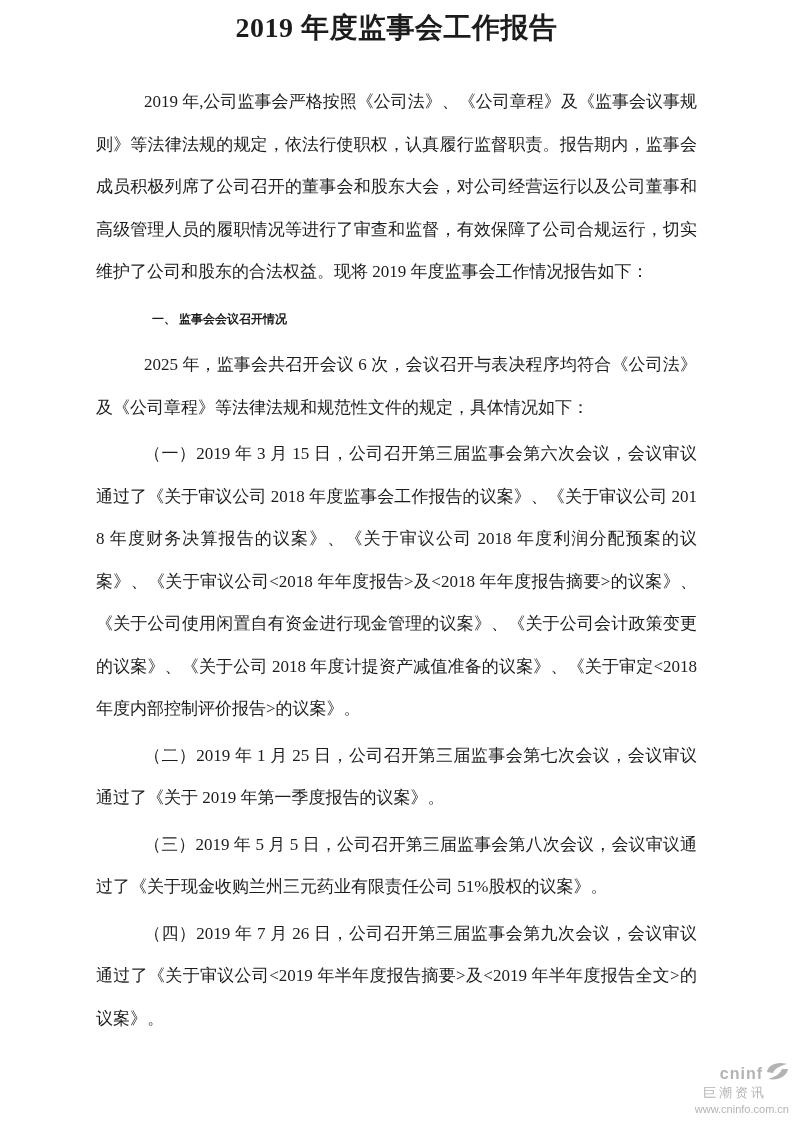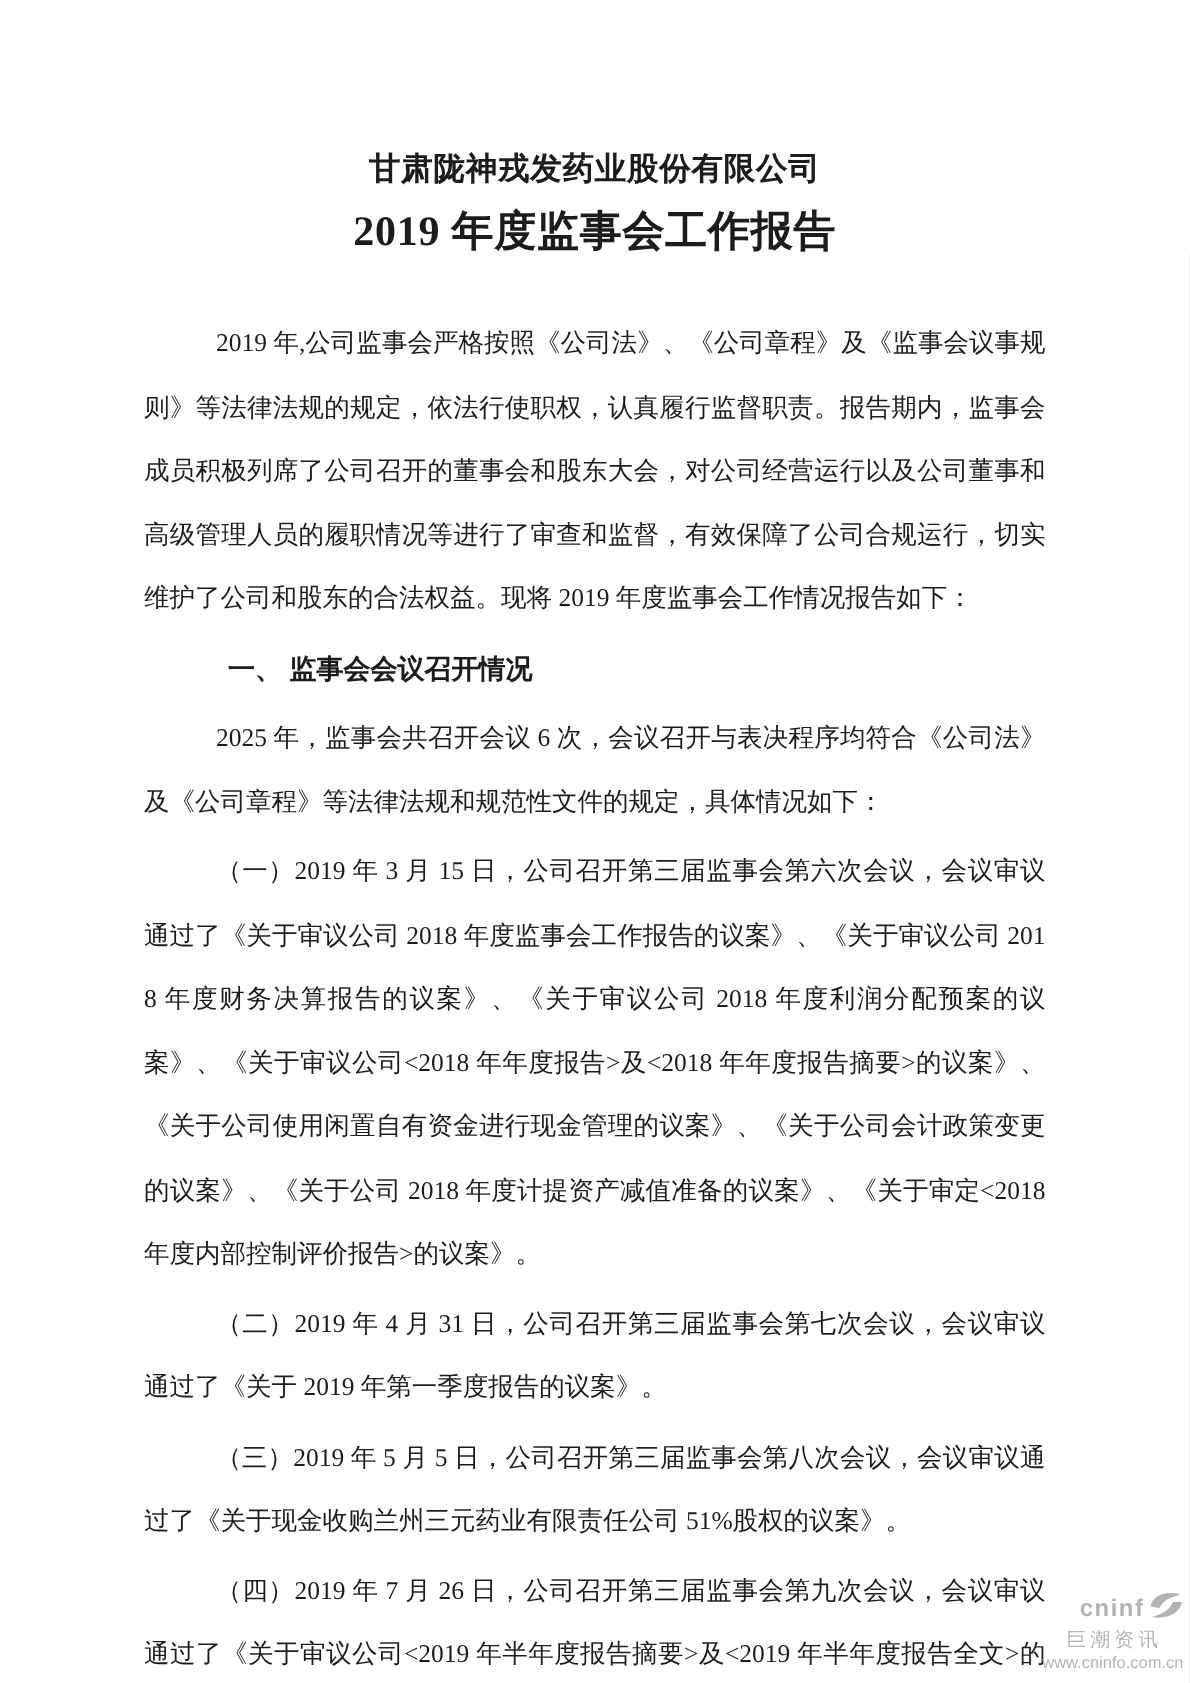--- a/index.html
+++ b/index.html
@@ -42,28 +42,28 @@
     text-align: justify;
   }
   .doc-body p {
     margin: 4px;
     text-indent: 48px;
     word-break: break-all;
   }
   .doc-body p.heading {
     font-weight: bold;
     text-indent: 56px;
-    font-family: Liberation Sans, sans-serif;
-    font-size: 18px;
+    font-family: Liberation Serif, serif;
+    font-size: 12px;
   }
   .footer {
     position: absolute;
     right: 4px;
     bottom: 6px;
-    text-align: right;
+    text-align: center;
     color: #b3b3b3;
     font-family: "Liberation Sans", "DejaVu Sans", sans-serif;
     line-height: 1.15;
   }
   .logo-row {
     display: flex;
     align-items: center;
     justify-content: flex-end;
     gap: 2px;
   }
@@ -82,29 +82,28 @@
   .footer-url {
     font-size: 11px;
     margin-top: 2px;
   }
 </style>
 </head>
 <body>
 
 <div class="page">
   <div class="content">
-    <div class="doc-title">甘肃陇神戎发药业股份有限公司</div>
     <div class="doc-subtitle">2019 年度监事会工作报告</div>
     <div class="doc-body" id="doc-body">
 
     <p class="body-paragraph">2019 年,公司监事会严格按照《公司法》、《公司章程》及《监事会议事规则》等法律法规的规定，依法行使职权，认真履行监督职责。报告期内，监事会成员积极列席了公司召开的董事会和股东大会，对公司经营运行以及公司董事和高级管理人员的履职情况等进行了审查和监督，有效保障了公司合规运行，切实维护了公司和股东的合法权益。现将 2019 年度监事会工作情况报告如下：</p>
         <p class="heading">一、 监事会会议召开情况</p>
         <p class="body-paragraph">2025 年，监事会共召开会议 6 次，会议召开与表决程序均符合《公司法》及《公司章程》等法律法规和规范性文件的规定，具体情况如下：</p>
         <p class="body-paragraph">（一）2019 年 3 月 15 日，公司召开第三届监事会第六次会议，会议审议通过了《关于审议公司 2018 年度监事会工作报告的议案》、《关于审议公司 2018 年度财务决算报告的议案》、《关于审议公司 2018 年度利润分配预案的议案》、《关于审议公司&lt;2018 年年度报告&gt;及&lt;2018 年年度报告摘要&gt;的议案》、《关于公司使用闲置自有资金进行现金管理的议案》、《关于公司会计政策变更的议案》、《关于公司 2018 年度计提资产减值准备的议案》、《关于审定&lt;2018 年度内部控制评价报告&gt;的议案》。</p>
-        <p class="body-paragraph">（二）2019 年 4 月 31 日，公司召开第三届监事会第七次会议，会议审议通过了《关于 2019 年第一季度报告的议案》。</p>
+        <p class="body-paragraph">（二）2019 年 1 月 25 日，公司召开第三届监事会第七次会议，会议审议通过了《关于 2019 年第一季度报告的议案》。</p>
         <p class="body-paragraph">（三）2019 年 5 月 5 日，公司召开第三届监事会第八次会议，会议审议通过了《关于现金收购兰州三元药业有限责任公司 51%股权的议案》。</p>
         <p class="body-paragraph">（四）2019 年 7 月 26 日，公司召开第三届监事会第九次会议，会议审议通过了《关于审议公司&lt;2019 年半年度报告摘要&gt;及&lt;2019 年半年度报告全文&gt;的议案》。</p>
       </div>
   </div>
 
   <div class="footer">
     <div class="logo-row">
       <span class="logo-text">cninf</span>
       <span class="logo-swirl">
         <svg width="24" height="19" viewBox="0 0 24 19" aria-hidden="true">

